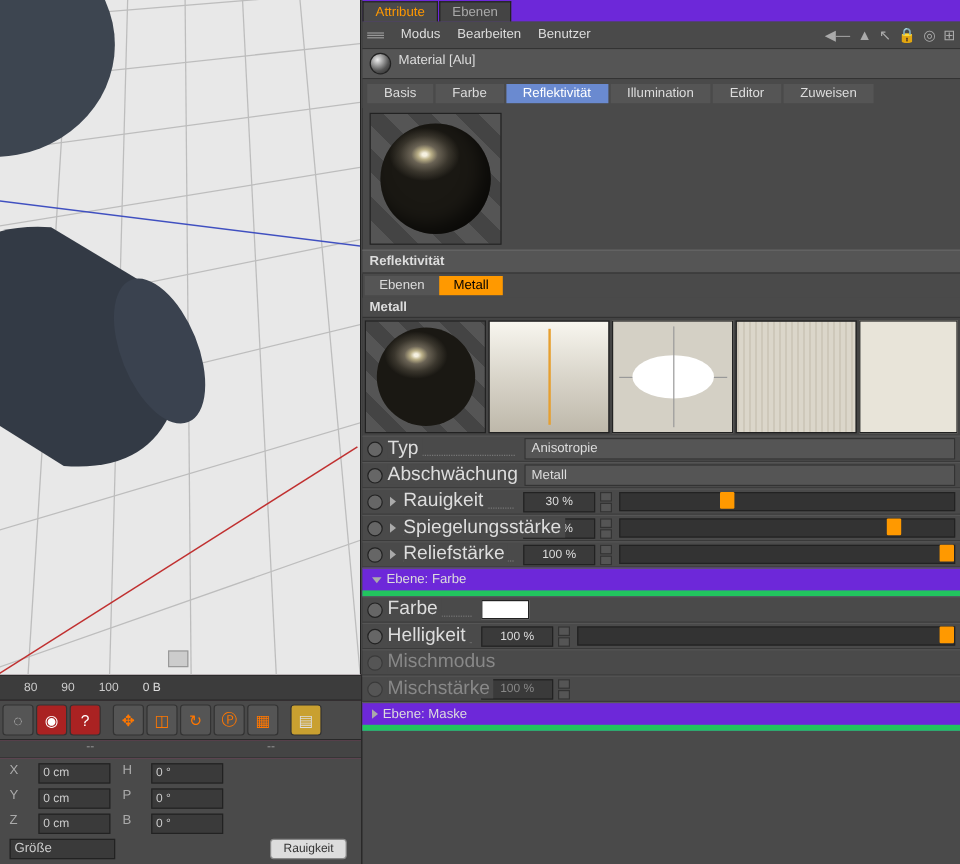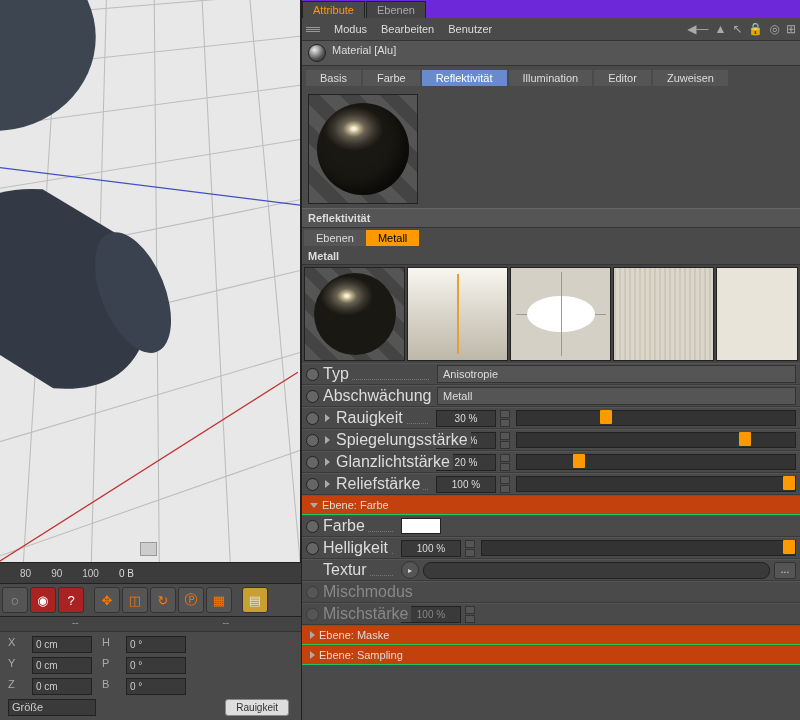--- a/index.html
+++ b/index.html
@@ -64,21 +64,21 @@
 .plabel.dim{color:#888}
 .plabel::after{content:"";position:absolute;bottom:3px;left:0;right:4px;border-bottom:1px dotted #777}
 .plabel span{background:#4a4a4a;position:relative;z-index:1;padding-right:3px}
 .dd{flex:1;background:#555;height:16px;line-height:16px;padding:0 5px;color:#ddd;border:1px solid #333;font-size:11px}
 .dd.dim{color:#888}
 .ninput{width:50px;background:#3a3a3a;border:1px solid #222;color:#ddd;height:15px;font-size:10px;padding:0 4px;text-align:center}
 .spin{width:10px;display:flex;flex-direction:column;gap:1px}
 .spin i{height:6px;background:#555;border:1px solid #333}
 .slider{flex:1;height:14px;background:#333;border:1px solid #222;position:relative;margin-left:2px}
 .shandle{position:absolute;top:-1px;width:12px;height:14px;background:#ff9900;border-radius:1px}
-.sect-sub{display:flex;align-items:center;padding:3px 6px;background:#c2410c;border-top:1px solid #5a5a5a;border-bottom:1px solid #22c55e}
+.sect-sub{display:flex;align-items:center;padding:3px 6px;background:#6d28d9;border-top:1px solid #5a5a5a;border-bottom:5px solid #22c55e}
 .sect-sub .tri{margin-right:4px}
 .swatch{width:38px;height:14px;background:#fff;border:1px solid #222}
 .pbtn{width:16px;height:16px;border-radius:50%;background:#555;border:1px solid #333;display:flex;align-items:center;justify-content:center;font-size:8px}
 .txinput{flex:1;background:#3a3a3a;border:1px solid #222;height:15px;border-radius:8px}
 .elbtn{width:20px;height:15px;background:#555;border:1px solid #333;text-align:center;font-size:10px;line-height:14px;border-radius:2px}
 .vp-hint{position:absolute;bottom:6px;left:140px;background:#ccc;border:1px solid #999;padding:1px 6px;font-size:9px;color:#666}
 </style>
 </head>
 <body>
 
@@ -255,33 +255,20 @@
             <i></i>
             <i></i>
           </div>
         <div class="slider">
             <div class="shandle" style="left:80%"></div>
           </div>
       </div>
       <div class="prow">
         <div class="radio"></div>
         <div class="tri"></div>
-        <div class="plabel" style="width:96px"><span>Glanzlichtstärke</span></div>
-        <input class="ninput" value="20 %" style="">
-        <div class="spin">
-            <i></i>
-            <i></i>
-          </div>
-        <div class="slider">
-            <div class="shandle" style="left:20%"></div>
-          </div>
-      </div>
-      <div class="prow">
-        <div class="radio"></div>
-        <div class="tri"></div>
         <div class="plabel" style="width:96px"><span>Reliefstärke</span></div>
         <input class="ninput" value="100 %" style="">
         <div class="spin">
             <i></i>
             <i></i>
           </div>
         <div class="slider">
             <div class="shandle" style="left:calc(100% - 12px)"></div>
           </div>
       </div>
@@ -301,43 +288,32 @@
         <input class="ninput" value="100 %" style="">
         <div class="spin">
             <i></i>
             <i></i>
           </div>
         <div class="slider">
             <div class="shandle" style="left:calc(100% - 12px)"></div>
           </div>
       </div>
       <div class="prow">
-        <div style="width:13px"></div>
-        <div class="plabel" style="width:74px"><span>Textur</span></div>
-        <div class="pbtn">▸</div>
-        <div class="txinput"></div>
-        <div class="elbtn">...</div>
-      </div>
-      <div class="prow">
         <div class="radio" style="opacity:.4"></div>
         <div class="plabel dim" style="width:74px"><span>Mischmodus</span></div>
       </div>
       <div class="prow">
         <div class="radio" style="opacity:.4"></div>
         <div class="plabel dim" style="width:74px"><span>Mischstärke</span></div>
         <input class="ninput" style="color: rgb(136, 136, 136);" value="100 %">
         <div class="spin">
             <i></i>
             <i></i>
           </div>
       </div>
 
       <div class="sect-sub">
           <div class="tri"></div>
           <span>Ebene: Maske</span>
         </div>
-      <div class="sect-sub">
-          <div class="tri"></div>
-          <span>Ebene: Sampling</span>
-        </div>
     </div>
   </div>
 </div>
 
 </body></html>

